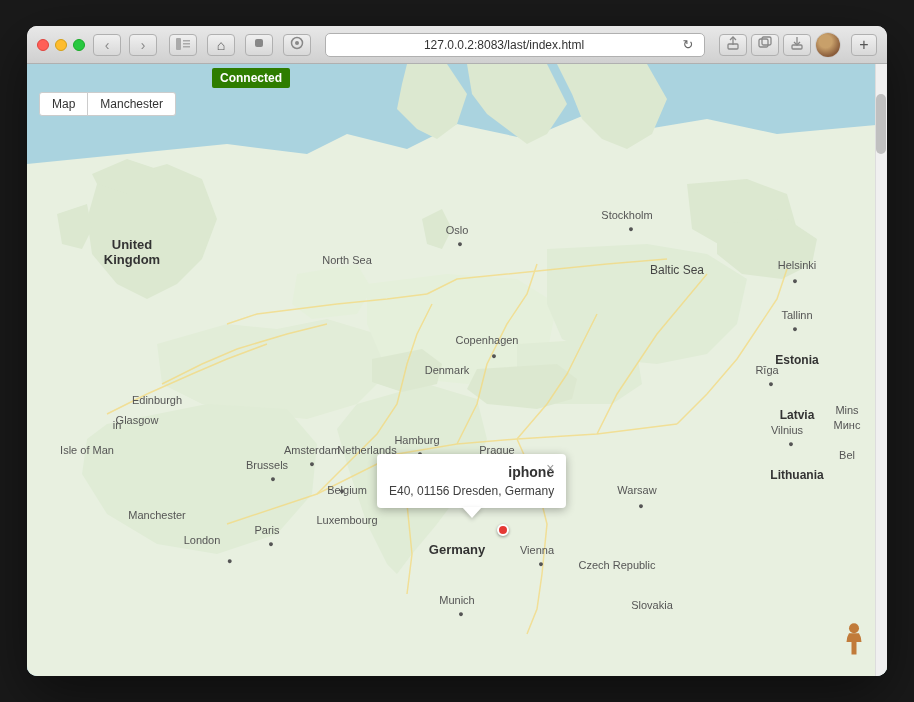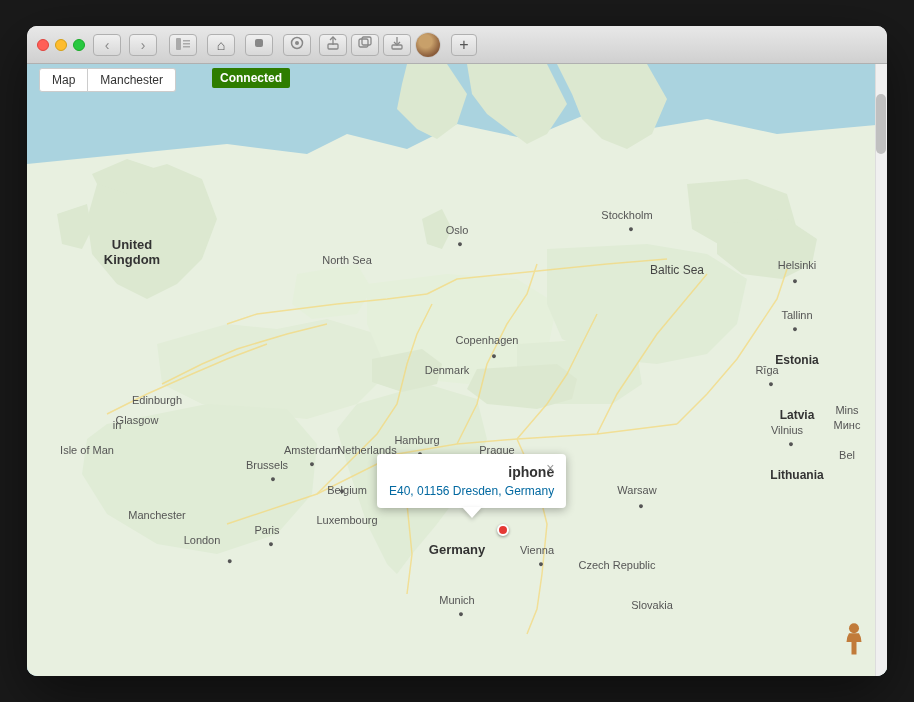--- a/index.html
+++ b/index.html
@@ -213,21 +213,21 @@
       width: 100%;
       height: 100%;
       position: absolute;
       top: 0;
       left: 0;
     }
 
     
     .map-controls {
       position: absolute;
-      top: 4px;
+      top: 28px;
       left: 12px;
       display: flex;
       gap: 0;
       z-index: 10;
     }
 
     .map-tab {
       padding: 4px 12px;
       background: #fff;
       border: 1px solid #ccc;
@@ -287,21 +287,21 @@
     .info-title {
       font-size: 14px;
       font-weight: bold;
       color: #333;
       margin-bottom: 4px;
       text-align: right;
     }
 
     .info-address {
       font-size: 12px;
-      color: #0369a1;
+      color: #404040;
     }
 
     .info-close {
       position: absolute;
       top: 6px;
       right: 8px;
       width: 16px;
       height: 16px;
       cursor: pointer;
       color: #999;
@@ -394,20 +394,26 @@
         </svg>
       </span>
     </div>
     <div class="icon-btn">
       <span>
         <svg width="14" height="14" viewBox="0 0 14 14">
           <circle cx="7" cy="7" r="5.5" fill="none" stroke="#888" stroke-width="1.5"></circle>
           <circle cx="7" cy="7" r="2" fill="#888"></circle>
         </svg>
       </span>
+    </div>
+    <div class="address-bar">
+      <span class="address-text">127.0.0.2:8083/last/index.html</span>
+      <div class="refresh-btn">
+        <span>↻</span>
+      </div>
     </div>
     <div class="right-toolbar">
       <div class="toolbar-btn">
         <span>
           <svg width="12" height="14" viewBox="0 0 12 14">
             <rect x="1" y="8" width="10" height="5" rx="1" fill="none" stroke="#888" stroke-width="1.3"></rect>
             <polyline points="6,1 6,9" stroke="#888" stroke-width="1.3"></polyline>
             <polyline points="3,4 6,1 9,4" stroke="#888" stroke-width="1.3" fill="none"></polyline>
           </svg>
         </span>

